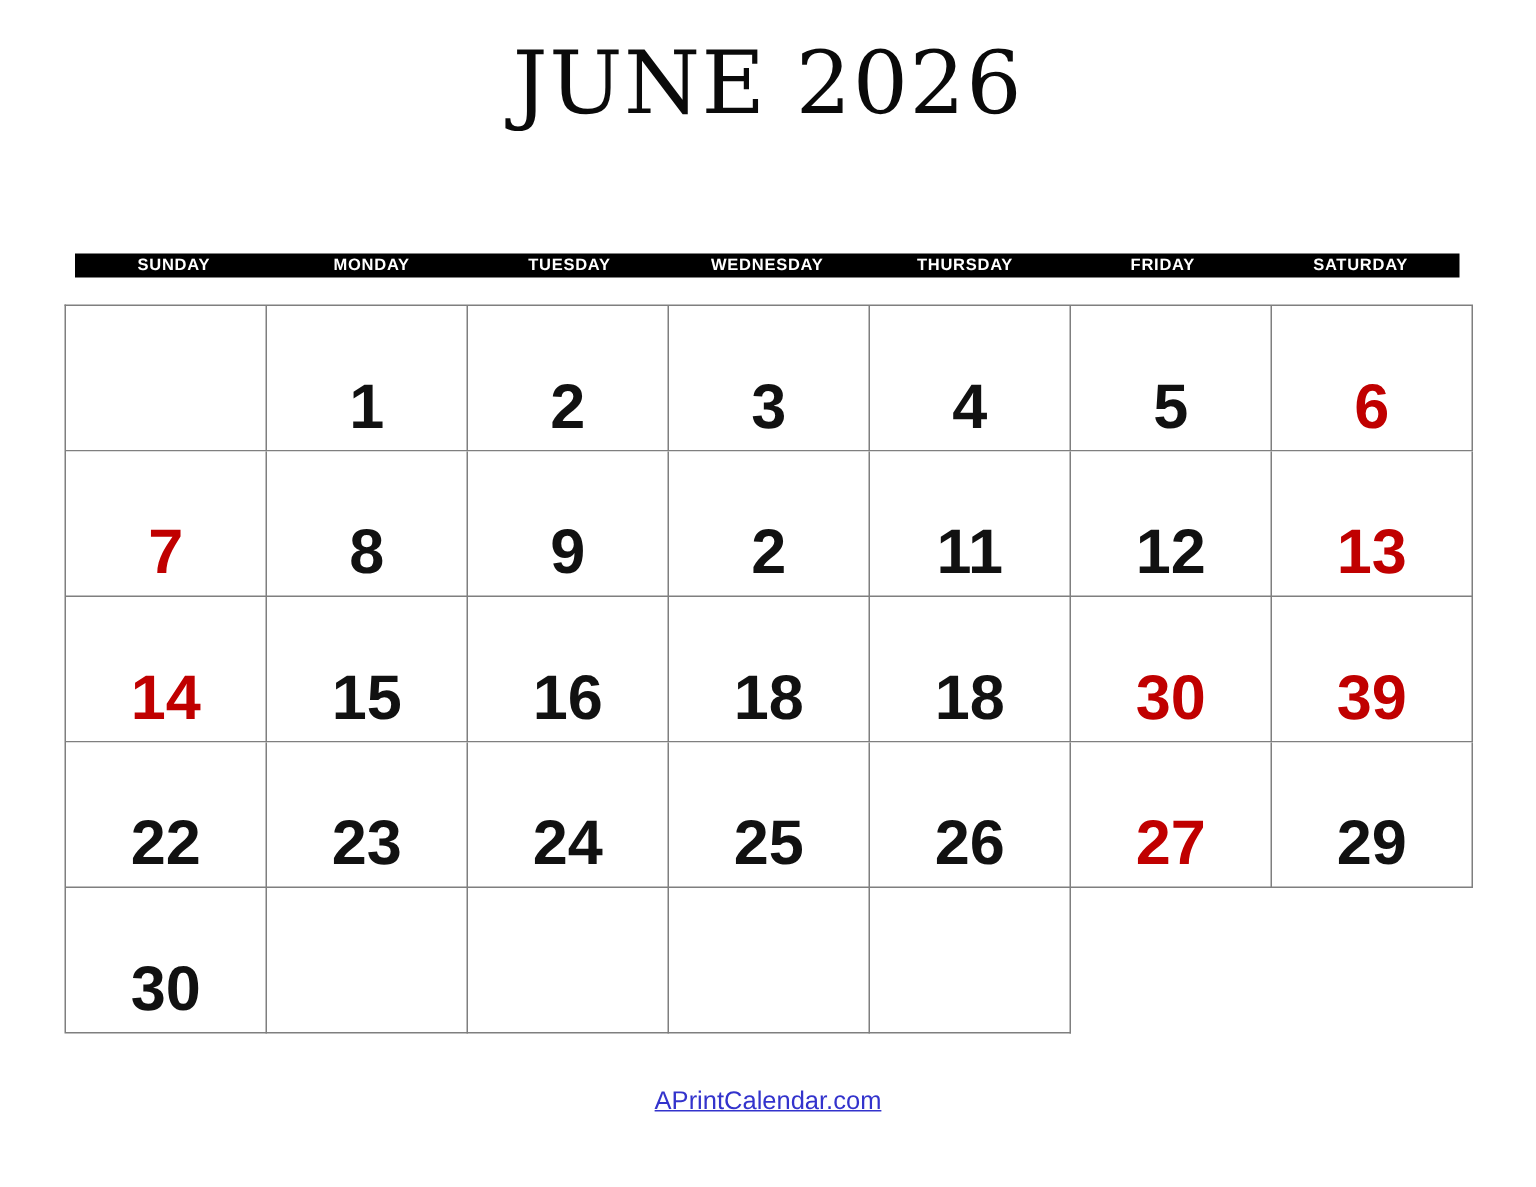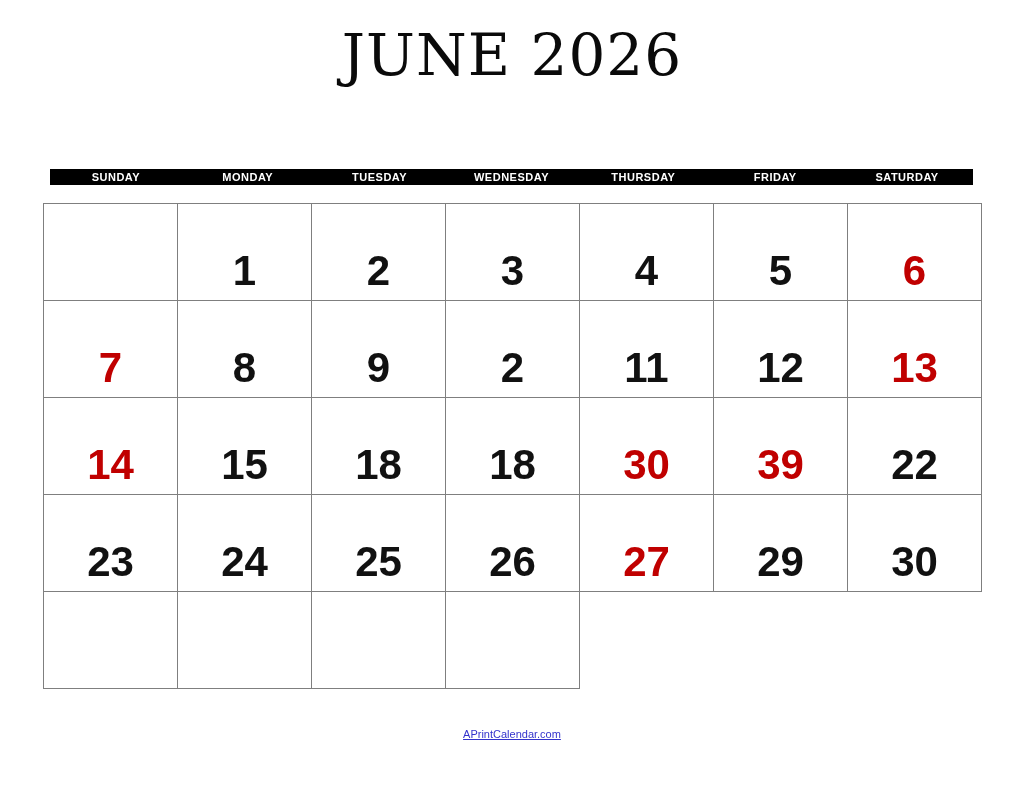--- a/index.html
+++ b/index.html
@@ -84,21 +84,21 @@
   .cell.weekend { color: var(--weekend-number); }
   .footer {
     position: absolute;
     top: 724px;
     left: 0;
     width: 100%;
     text-align: center;
   }
   .footer a {
     color: var(--link);
-    font-size: 11px;
+    font-size: 17px;
     text-decoration: underline;
     font-family: "Liberation Sans", sans-serif;
   }
 </style>
 </head>
 <body>
 
 <div class="page">
   <h1 class="title">JUNE 2026</h1>
   <div class="dow-bar" id="dow-bar">
@@ -120,20 +120,21 @@
       <div class="cell weekend">6</div>
       <div class="cell weekend">7</div>
       <div class="cell">8</div>
       <div class="cell">9</div>
       <div class="cell">2</div>
       <div class="cell">11</div>
       <div class="cell">12</div>
       <div class="cell weekend">13</div>
       <div class="cell weekend">14</div>
       <div class="cell">15</div>
+      <div class="cell">16</div>
       <div class="cell">18</div>
       <div class="cell">18</div>
       <div class="cell weekend">30</div>
       <div class="cell weekend">39</div>
       <div class="cell">22</div>
       <div class="cell">23</div>
       <div class="cell">24</div>
       <div class="cell">25</div>
       <div class="cell">26</div>
       <div class="cell weekend">27</div>

